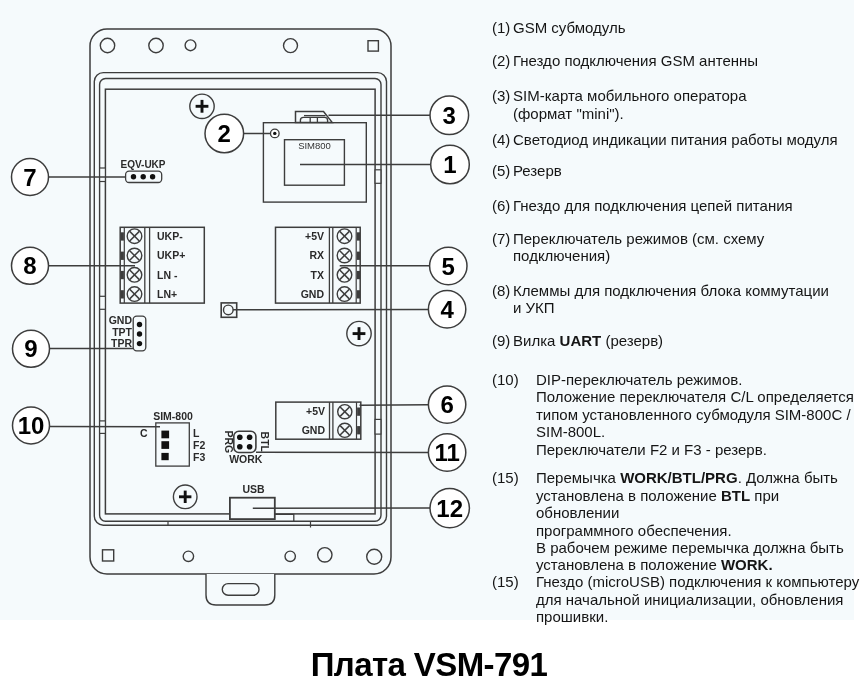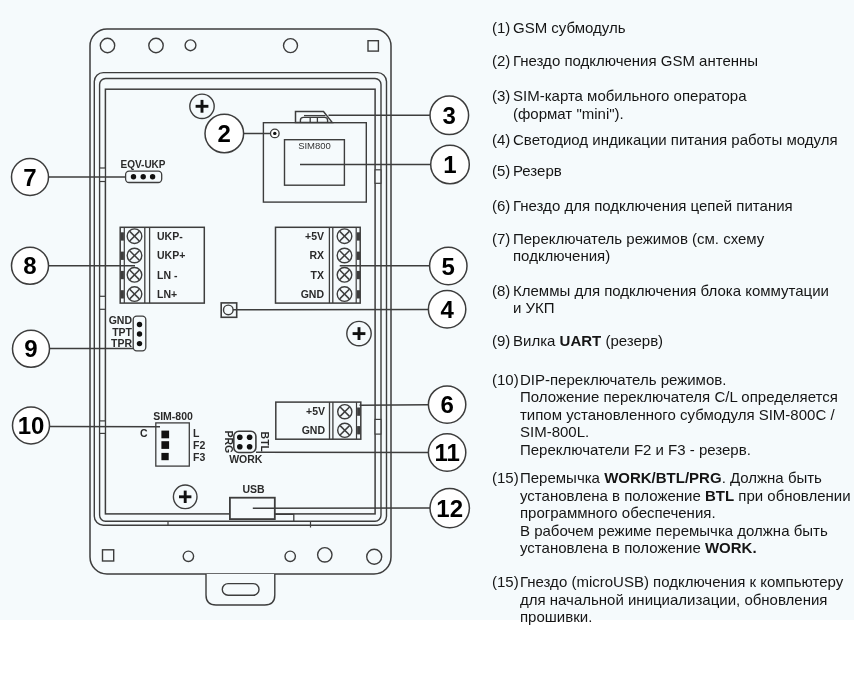--- a/index.html
+++ b/index.html
@@ -3,21 +3,21 @@
 <meta charset="utf-8">
 <style>
 html,body{margin:0;padding:0}
 .page{position:relative;width:860px;height:695px;background:#ffffff;font-family:"Liberation Sans",sans-serif;overflow:hidden}
 .bgtop{position:absolute;left:0;top:0;width:854px;height:620px;background:#f5fafc}
 svg{position:absolute;left:0;top:0}
 svg text{font-family:"Liberation Sans",sans-serif}
 .le{position:absolute;left:492px;width:368px;font-size:15px;line-height:17.4px;color:#151515}
 .le .n{position:absolute;left:0;top:0}
 .le .t{display:block;margin-left:21px}
-.le2 .t{margin-left:28px}
+.le2 .t{margin-left:44px}
 .title{position:absolute;top:646px;left:0;width:858px;text-align:center;font-weight:bold;font-size:33px;letter-spacing:-0.6px;color:#000}
 </style>
 </head>
 <body>
 <div class="page">
 
 <div class="bgtop"></div>
 
 <svg width="475" height="645" viewBox="0 0 475 645">
 
@@ -414,13 +414,14 @@
 <div class="le le2" style="top:469.4px">
       <span class="n">(15)</span>
       <span class="t">Перемычка <b>WORK/BTL/PRG</b>. Должна быть<br>установлена в положение <b>BTL</b> при обновлении<br>программного обеспечения.<br>В рабочем режиме перемычка должна быть<br>установлена в положение <b>WORK.</b></span>
     </div>
 
 <div class="le le2" style="top:573.2px">
       <span class="n">(15)</span>
       <span class="t">Гнездо (microUSB) подключения к компьютеру<br>для начальной инициализации, обновления<br>прошивки.</span>
     </div>
 
+<div class="title">Плата VSM-791</div>
 </div>
 
 </body></html>

